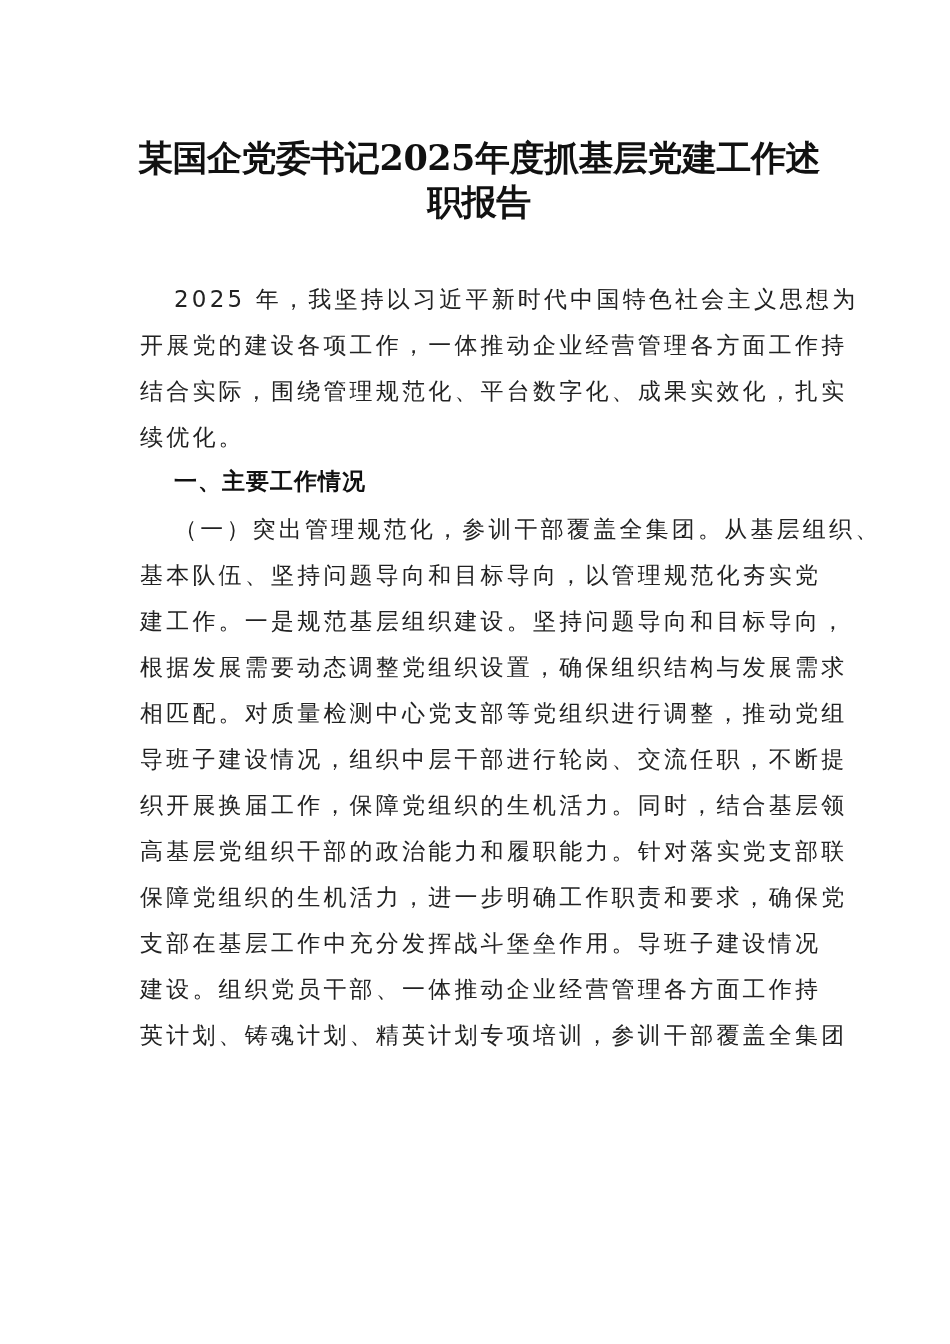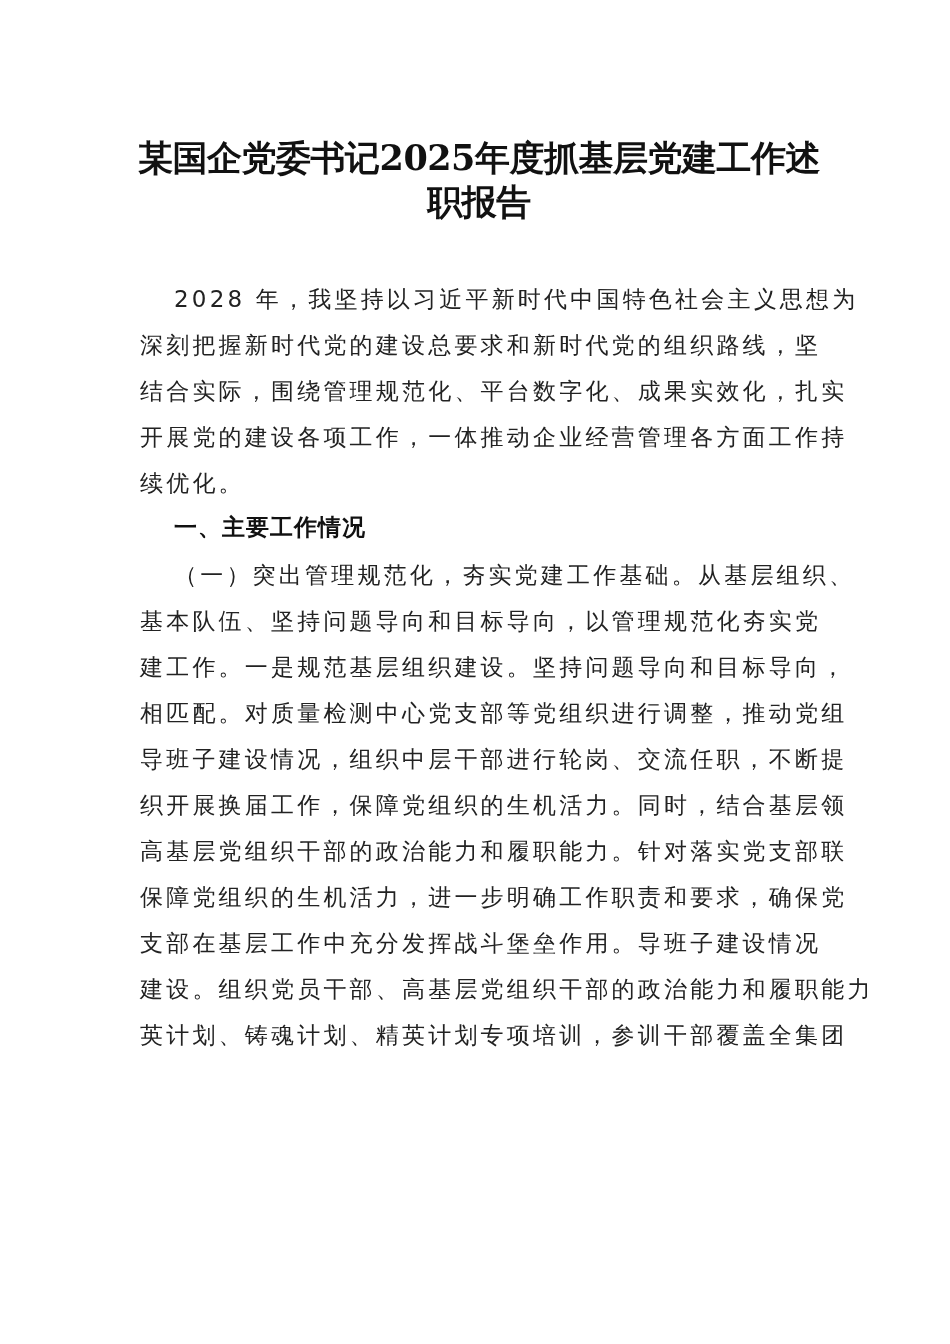--- a/index.html
+++ b/index.html
@@ -23,33 +23,33 @@
 </head>
 <body>
 
 <div class="page">
   <div class="title">
     <div>某国企党委书记2025年度抓基层党建工作述</div>
     <div>职报告</div>
   </div>
 
   <div class="body-text">
-    <span class="line indent">2028 年，我坚持以习近平新时代中国特色社会主义思想为</span>
-    <span class="line">深刻把握新时代党的建设总要求和新时代党的组织路线，坚</span>
+    <span class="line indent">2025 年，我坚持以习近平新时代中国特色社会主义思想为</span>
+    <span class="line">开展党的建设各项工作，一体推动企业经营管理各方面工作持</span>
     <span class="line">结合实际，围绕管理规范化、平台数字化、成果实效化，扎实</span>
-    <span class="line">开展党的建设各项工作，一体推动企业经营管理各方面工作持</span>
     <span class="line">续优化。</span>
 
     <span class="line indent heading">一、主要工作情况</span>
 
-    <span class="line indent">（一）突出管理规范化，夯实党建工作基础。从基层组织、</span>
+    <span class="line indent">（一）突出管理规范化，参训干部覆盖全集团。从基层组织、</span>
     <span class="line">基本队伍、坚持问题导向和目标导向，以管理规范化夯实党</span>
     <span class="line">建工作。一是规范基层组织建设。坚持问题导向和目标导向，</span>
+    <span class="line">根据发展需要动态调整党组织设置，确保组织结构与发展需求</span>
     <span class="line">相匹配。对质量检测中心党支部等党组织进行调整，推动党组</span>
     <span class="line">导班子建设情况，组织中层干部进行轮岗、交流任职，不断提</span>
     <span class="line">织开展换届工作，保障党组织的生机活力。同时，结合基层领</span>
     <span class="line">高基层党组织干部的政治能力和履职能力。针对落实党支部联</span>
     <span class="line">保障党组织的生机活力，进一步明确工作职责和要求，确保党</span>
     <span class="line">支部在基层工作中充分发挥战斗堡垒作用。导班子建设情况</span>
-    <span class="line">建设。组织党员干部、高基层党组织干部的政治能力和履职能力</span>
+    <span class="line">建设。组织党员干部、一体推动企业经营管理各方面工作持</span>
     <span class="line">英计划、铸魂计划、精英计划专项培训，参训干部覆盖全集团</span>
   </div>
 </div>
 
 </body></html>

